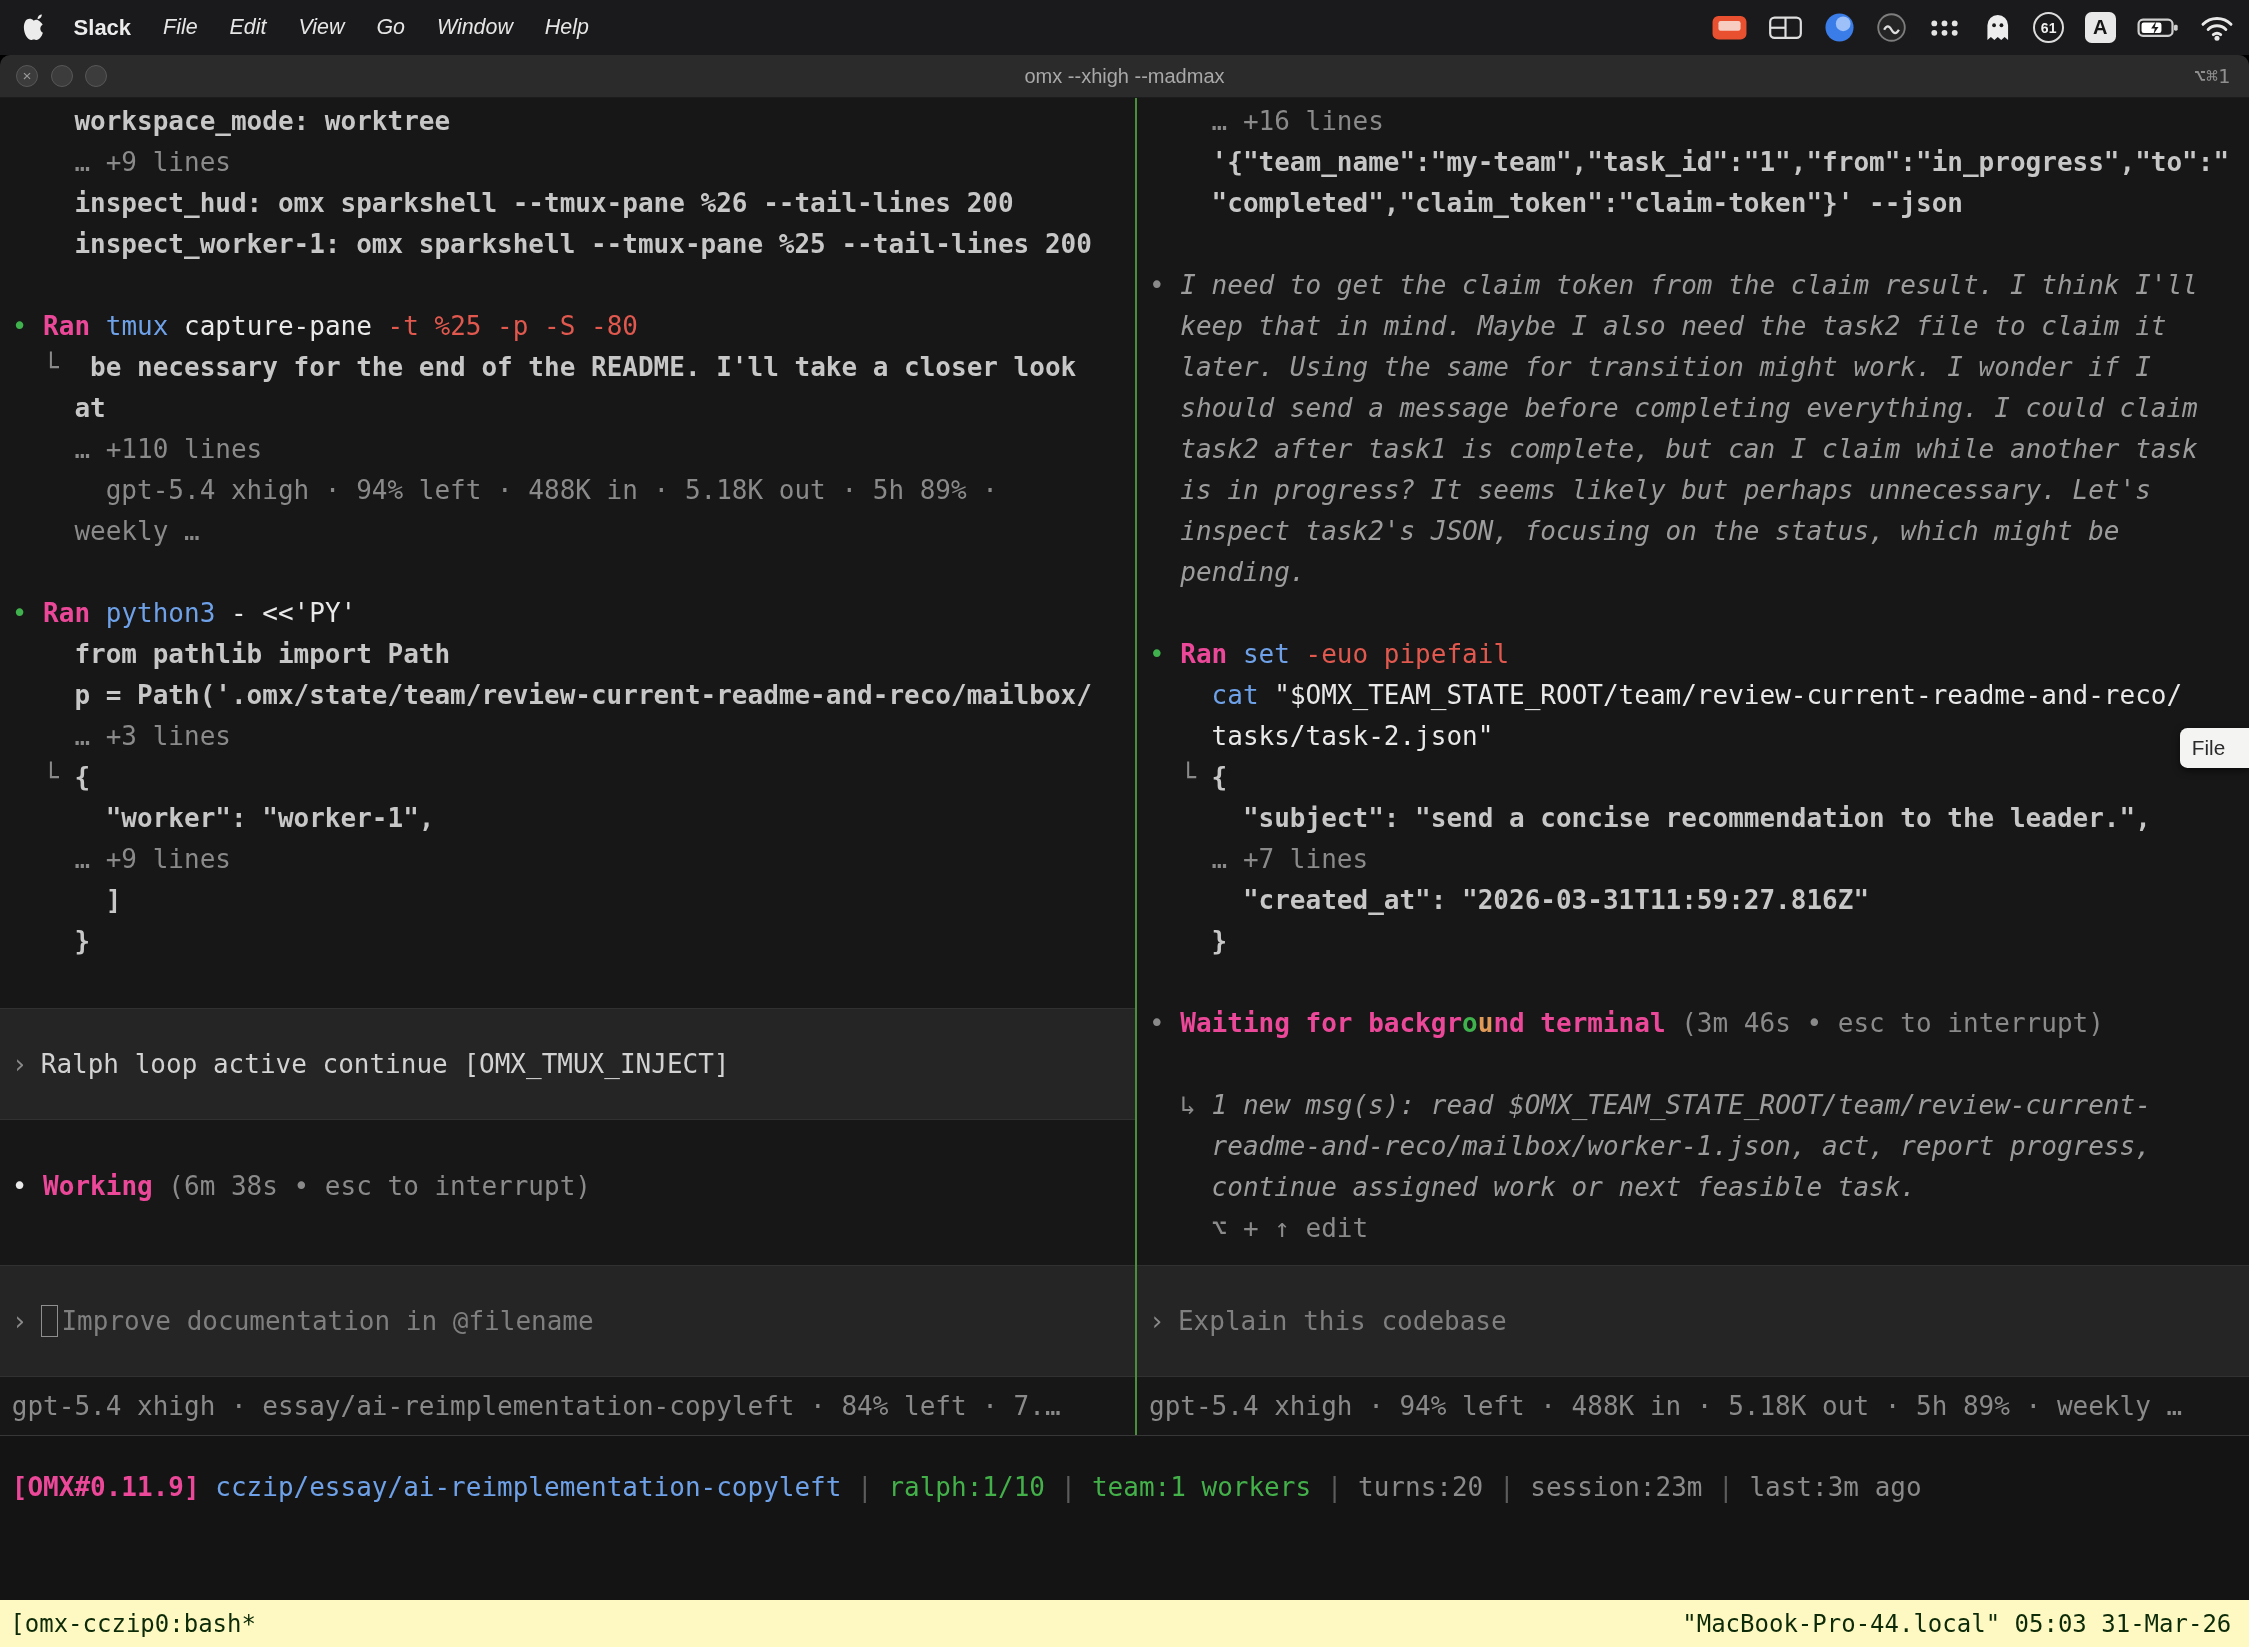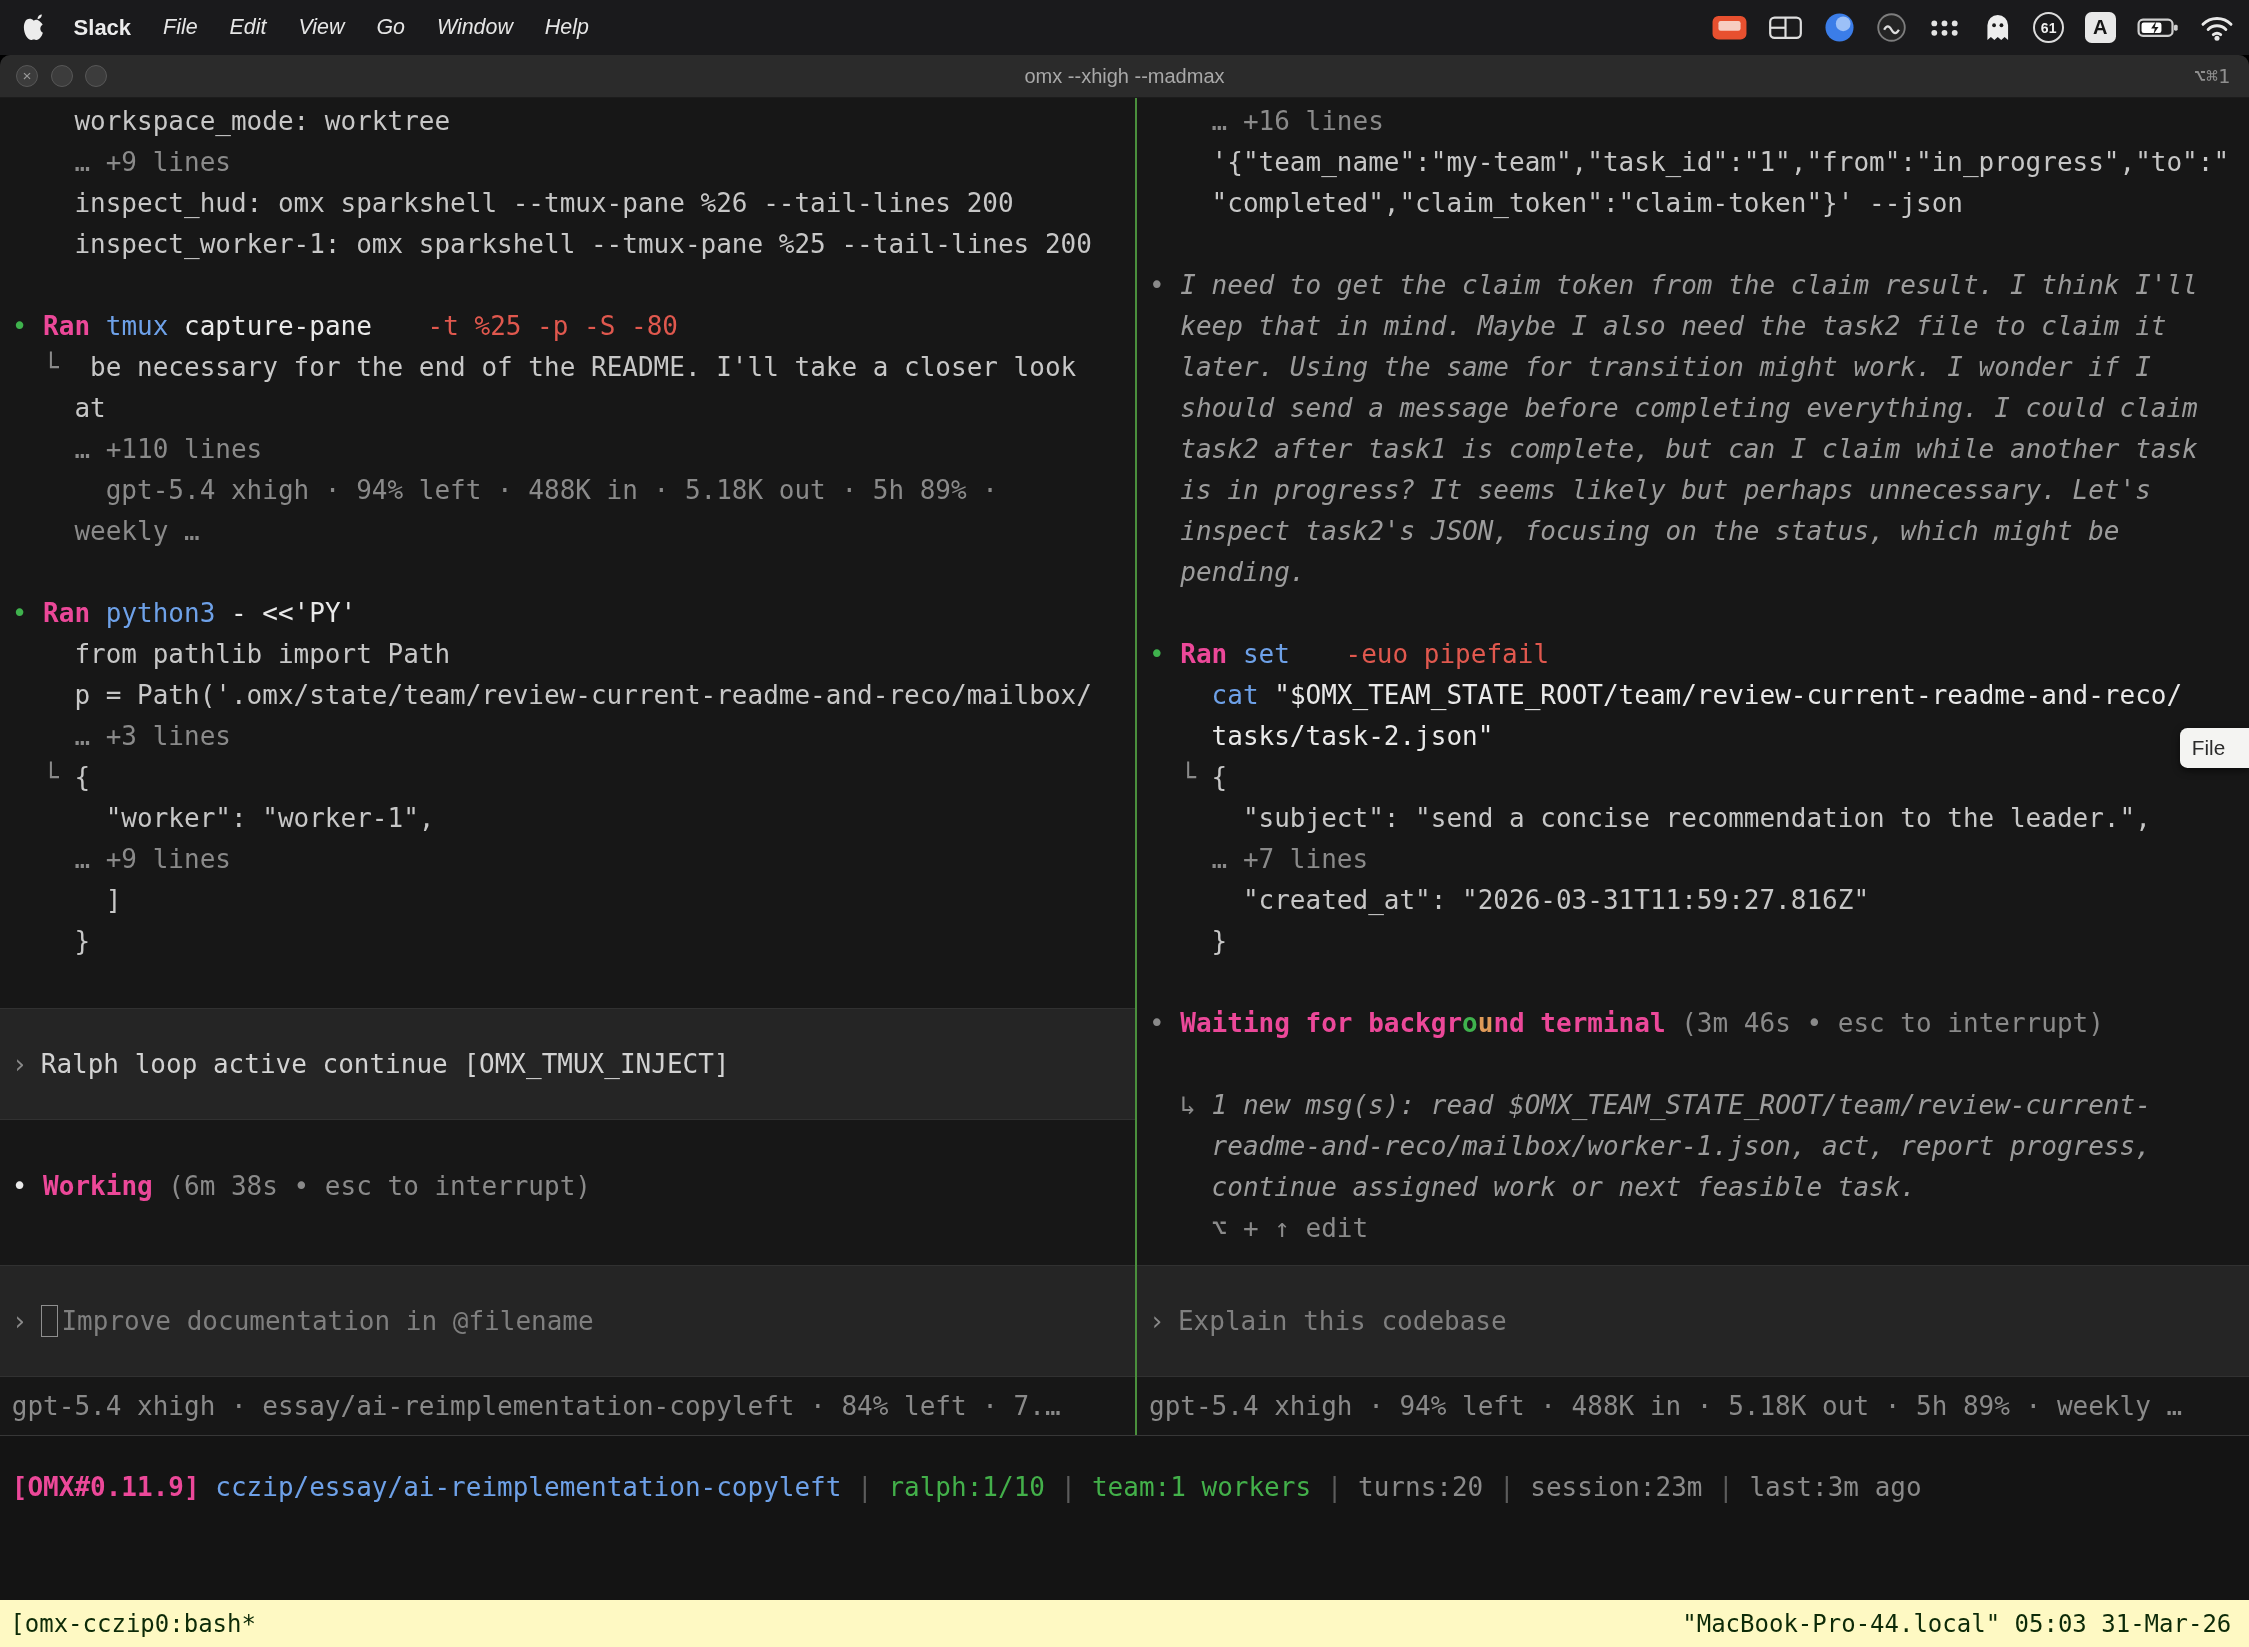--- a/index.html
+++ b/index.html
@@ -45,27 +45,27 @@
   .pane-left { width:1135px; flex:none; }
   .pane-divider { width:2.2px; background:#4a8f3c; flex:none; }
   .pane-right { flex:1; }
 
   .tlines { font-family:"DejaVu Sans Mono","Liberation Mono","DejaVu Sans",monospace;
             font-size:26px; padding-left:11.8px; }
   .tlines.first { padding-top:3px; }
   .tlines.mt { margin-top:46px; }
   .tline { white-space:pre; height:41px; line-height:41px; overflow:hidden; }
 
-  .s-p  { color:#c7c7c7; }
+  .s-p  { color:#c7c7c7;font-weight:bold; }
   .s-d  { color:#8a8a8a; }
   .s-w  { color:#e9e9e9; }
   .s-b  { color:#ec4899; font-weight:700; }
   .s-g  { color:#3fb24d; }
   .s-bl { color:#6ea1e8; }
-  .s-r  { color:#e0584e;margin-left:40px; }
+  .s-r  { color:#e0584e; }
   .s-i  { color:#9c9c9c; font-style:italic; }
   .s-sg { color:#3fb24d; font-weight:700; }
   .s-so { color:#e09a58; font-weight:700; }
   .s-g2 { color:#43b04a; }
   .s-sep{ color:#5c5c5c; }
 
   .prompt-band { height:112px; background:#252525; border-top:0.7px solid #313131;
                  border-bottom:0.7px solid #313131; display:flex; align-items:center;
                  padding-left:11.8px; white-space:pre; overflow:hidden;
                  font-family:"DejaVu Sans Mono","Liberation Mono","DejaVu Sans",monospace;

